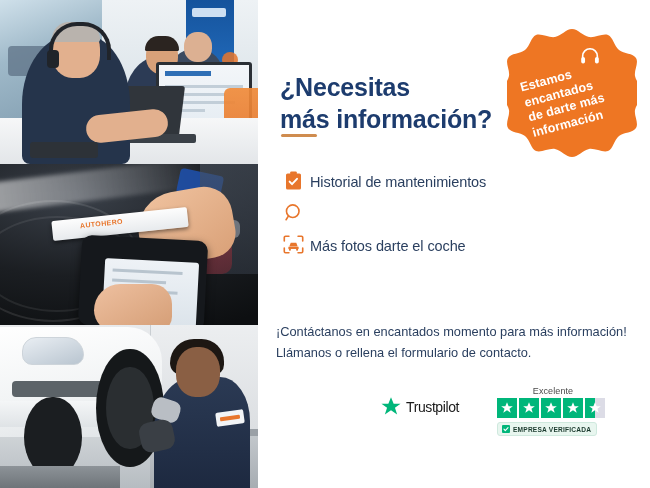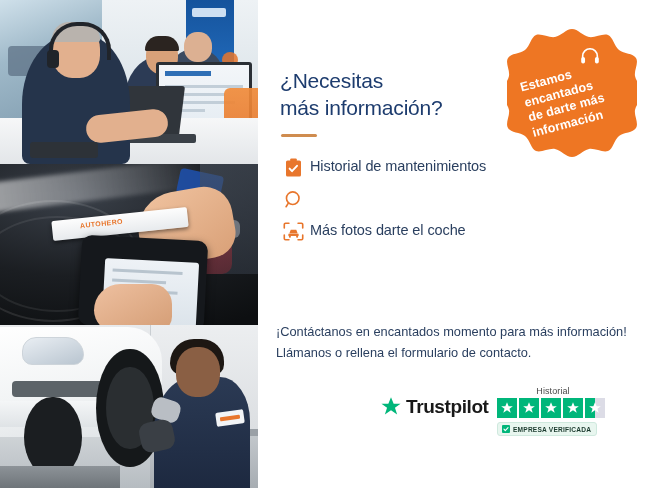--- a/index.html
+++ b/index.html
@@ -304,23 +304,23 @@
   .content {
     position: absolute;
     left: 258px; top: 0;
     width: 392px; height: 488px;
     background: #ffffff;
   }
   .heading {
     position: absolute;
     left: 22px; top: 54px;
     width: 230px;
-    font-size: 21px;
+    font-size: 25px;
     line-height: 1.28;
-    font-weight: normal;
+    font-weight: bold;
     color: #1d3c6e;
     letter-spacing: -0.2px;
   }
   .rule {
     position: absolute;
     left: 23px; top: 134px;
     width: 36px; height: 3px;
     background: #cf8c4f;
     border-radius: 2px;
   }
@@ -352,21 +352,21 @@
   }
 
   
   .features {
     position: absolute;
     left: 18px; top: 158px;
     width: 350px;
   }
   .feature {
     display: flex;
-    align-items: flex-start;
+    align-items: flex-end;
     height: 32px;
   }
   .feature-icon {
     width: 34px;
     flex: 0 0 34px;
     display: flex;
     align-items: center;
     justify-content: center;
     color: #e8762c;
   }
@@ -392,21 +392,21 @@
     left: 122px; top: 386px;
     width: 252px;
     height: 60px;
   }
   .tp-logo {
     position: absolute; left: 0; top: 10px;
     display: flex; align-items: center; gap: 4px;
   }
   .tp-logo-star { width: 22px; height: 22px; }
   .tp-logo-text {
-    font-size: 19px; font-weight: bold; color: #191919; letter-spacing: -0.4px;
+    font-size: 14px; font-weight: normal; color: #191919; letter-spacing: -0.4px;
   }
   .tp-right { position: absolute; left: 117px; top: 0; width: 112px; }
   .tp-excelente {
     font-size: 9px; color: #4a4a4a; text-align: center; letter-spacing: .1px;
     margin-bottom: 2px;
   }
   .tp-stars { display: flex; gap: 2px; }
   .tp-star {
     width: 20px; height: 20px; background: #00b67a;
     display: flex; align-items: center; justify-content: center;
@@ -602,21 +602,21 @@
 
     <div class="tp">
       <div class="tp-logo">
         <svg class="tp-logo-star" viewBox="0 0 24 24">
           <path fill="#00b67a" d="M12 1.3l2.9 7.1h7.5l-6.1 4.5 2.4 7.2L12 15.6 5.3 20.1l2.4-7.2L1.6 8.4h7.5z"></path>
         </svg>
         <span class="tp-logo-text">Trustpilot</span>
       </div>
 
       <div class="tp-right">
-        <div class="tp-excelente">Historial</div>
+        <div class="tp-excelente">Excelente</div>
         <div class="tp-stars">
           <span class="tp-star">
             <svg width="14" height="14" viewBox="0 0 24 24">
                 <path fill="#ffffff" d="M12 2.2l2.8 6.9h7.2l-5.8 4.3 2.2 6.9L12 16l-6.4 4.3 2.2-6.9L2 9.1h7.2z"></path>
               </svg>
           </span>
           <span class="tp-star">
             <svg width="14" height="14" viewBox="0 0 24 24">
                 <path fill="#ffffff" d="M12 2.2l2.8 6.9h7.2l-5.8 4.3 2.2 6.9L12 16l-6.4 4.3 2.2-6.9L2 9.1h7.2z"></path>
               </svg>

